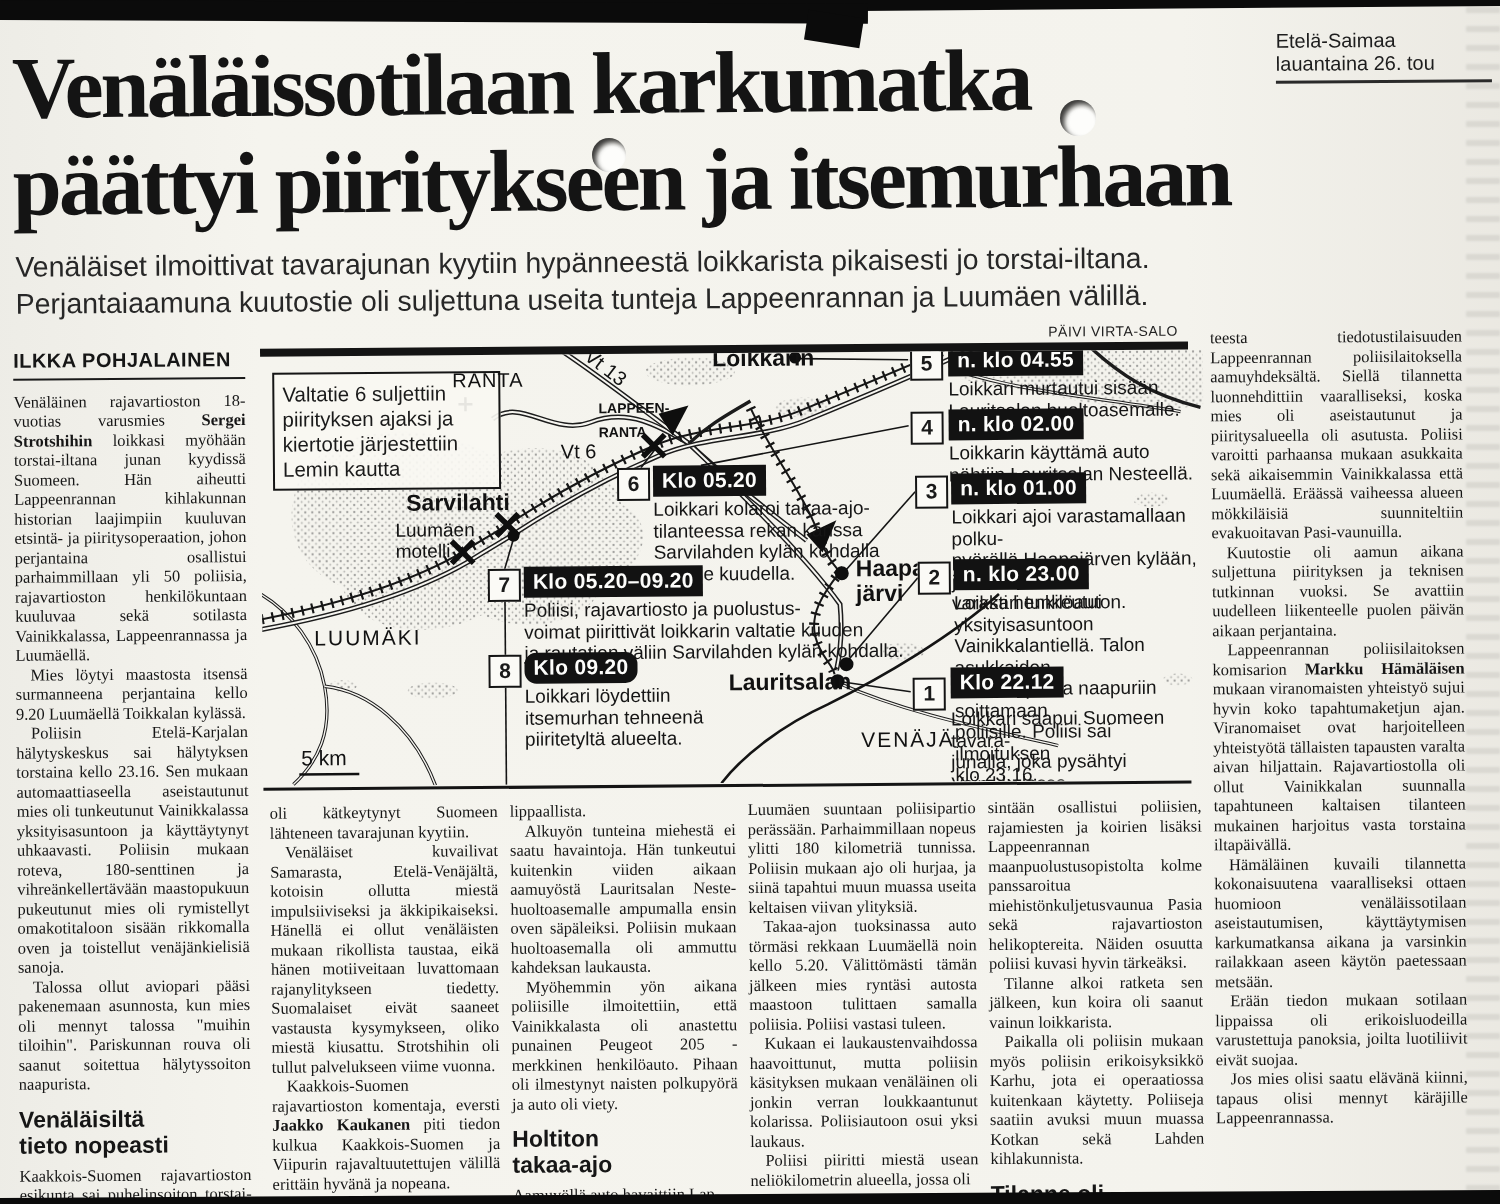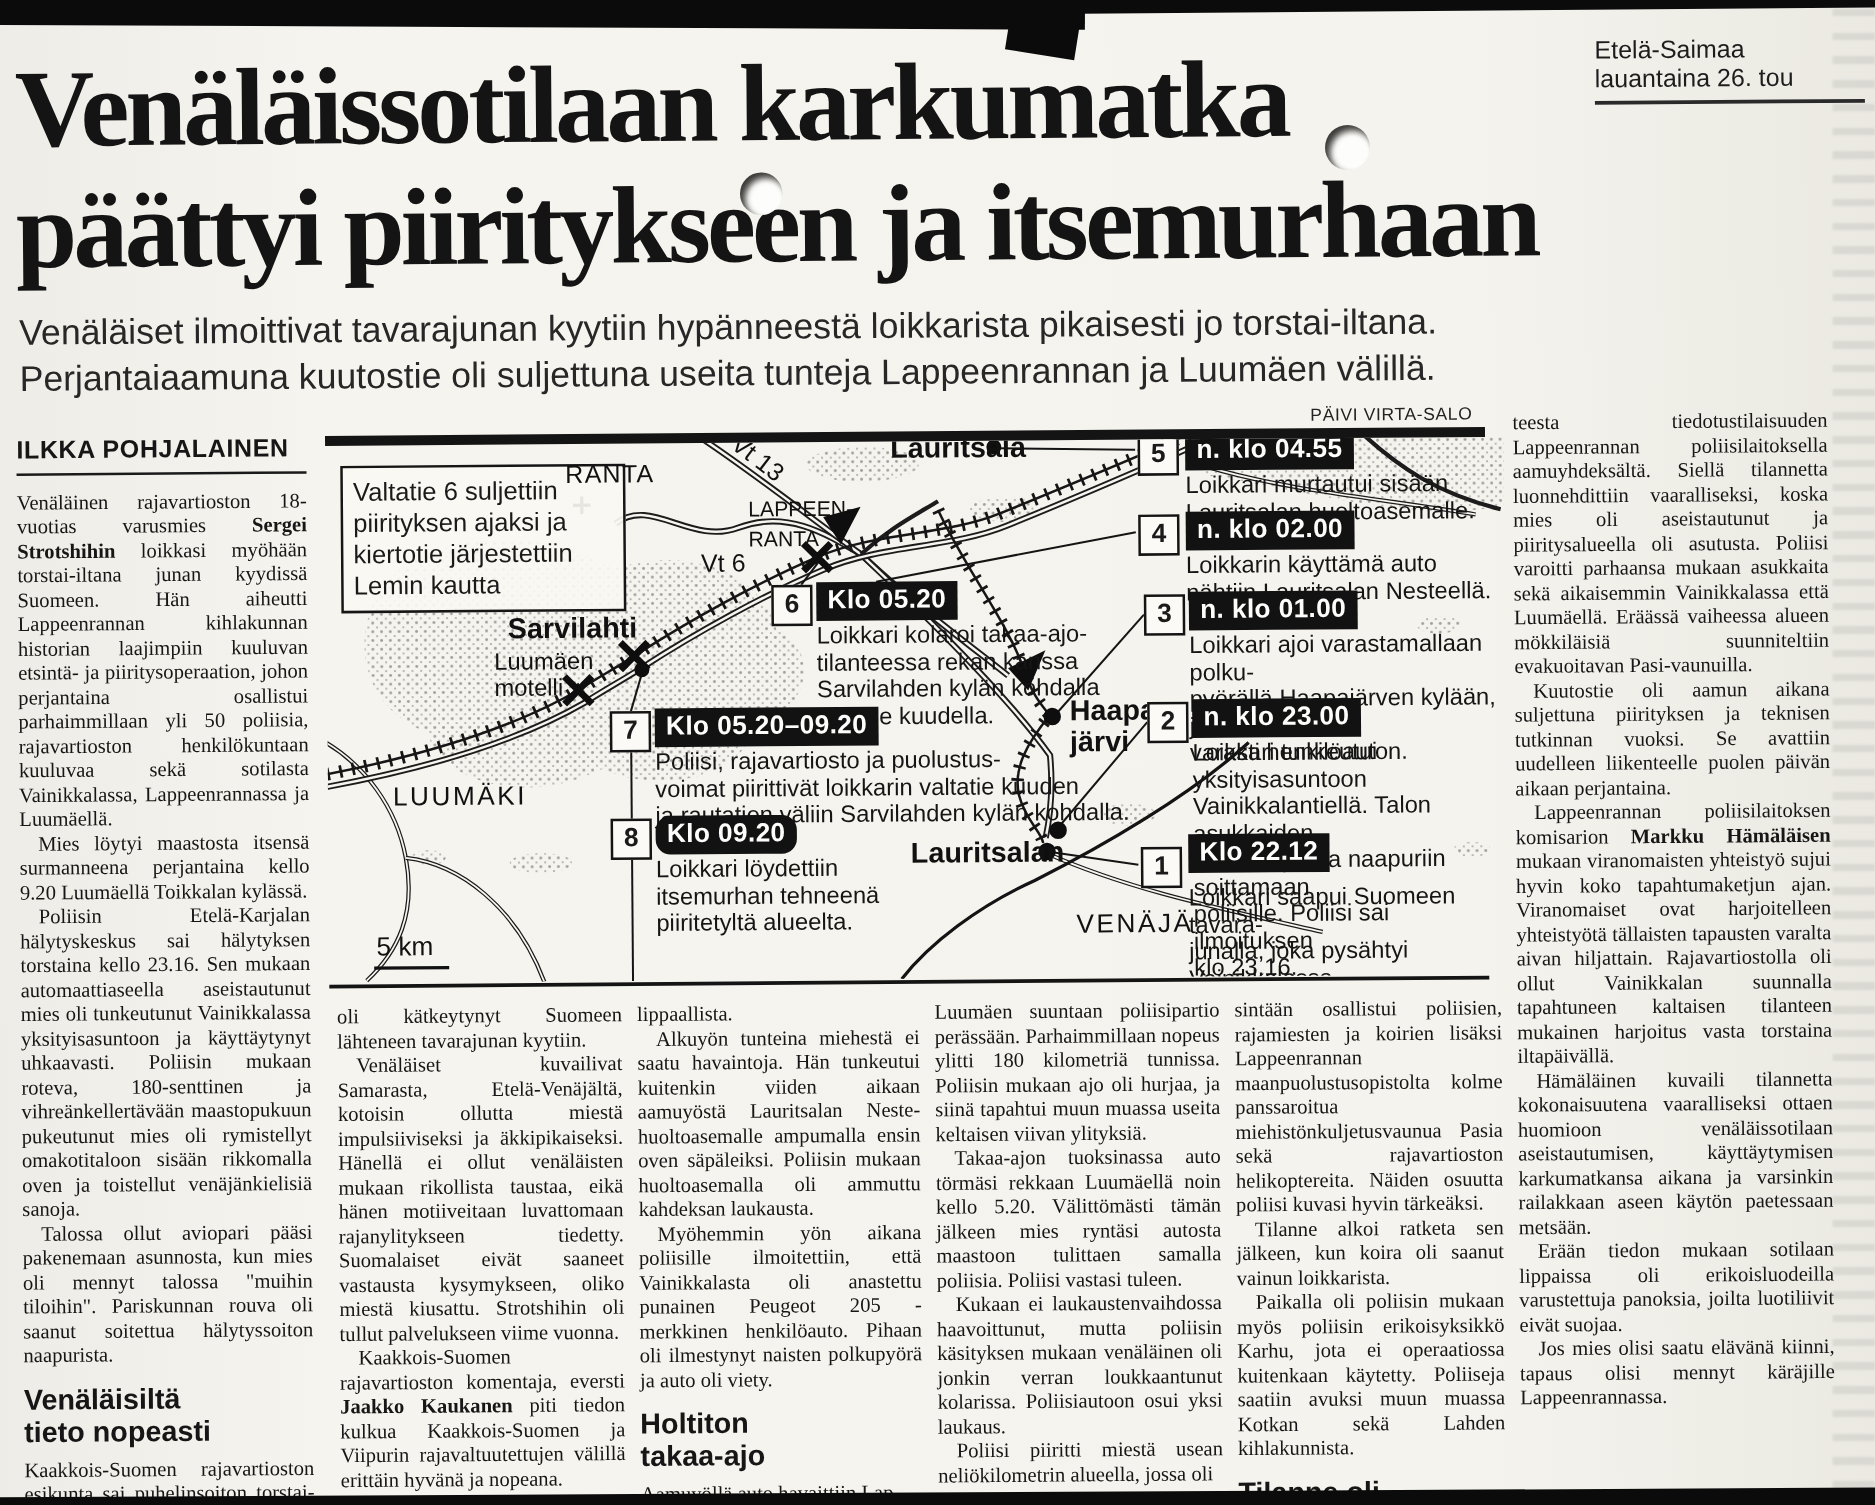--- a/index.html
+++ b/index.html
@@ -196,23 +196,23 @@
           </svg>
 
           
           <div class="infobox pre">Valtatie 6 suljettiin
 piirityksen ajaksi ja
 kiertotie järjestettiin
 Lemin kautta</div>
 
           
           <div class="mlabel" style="left:192px;top:14px;font-size:20px;letter-spacing:1px;">RANTA</div>
-          <div class="mlabel pre" style="left:338px;top:42px;font-size:17px;font-weight:400;line-height:24px;">LAPPEEN-
+          <div class="mlabel pre" style="left:338px;top:42px;font-size:14px;font-weight:700;line-height:24px;">LAPPEEN-
 RANTA</div>
-          <div class="mlabel" style="left:452px;top:-8px;font-size:23px;font-weight:bold;">Lauritsala</div>
+          <div class="mlabel" style="left:452px;top:-8px;font-size:23px;font-weight:bold;">Loikkarin</div>
           <div class="mlabel" style="left:322px;top:2px;font-size:20px;transform:rotate(38deg);">Vt 13</div>
           <div class="mlabel" style="left:300px;top:86px;font-size:20px;text-align:center;">Vt 6</div>
           <div class="mlabel" style="left:145px;top:134px;font-size:23px;font-weight:bold;">Sarvilahti</div>
           <div class="mlabel pre" style="left:134px;top:164px;font-size:19px;line-height:21px;">Luumäen
 motelli</div>
           <div class="mlabel" style="left:52px;top:270px;font-size:21px;letter-spacing:2px;">LUUMÄKI</div>
           <div class="mlabel pre" style="left:594px;top:204px;font-size:23px;font-weight:bold;line-height:25px;">Haapa-
 järvi</div>
           <div class="mlabel" style="left:466px;top:316px;font-size:23px;font-weight:bold;">Lauritsalan</div>
           <div class="mlabel" style="left:598px;top:376px;font-size:21px;letter-spacing:2px;">VENÄJÄ</div>

